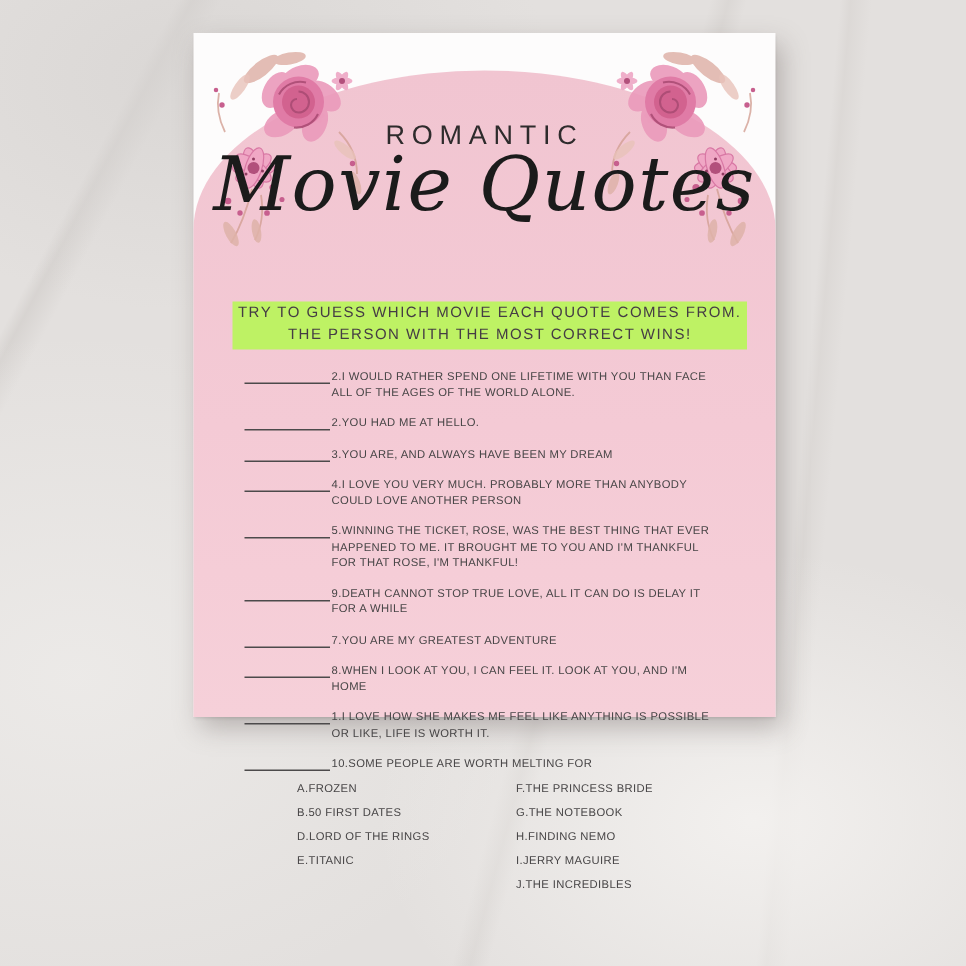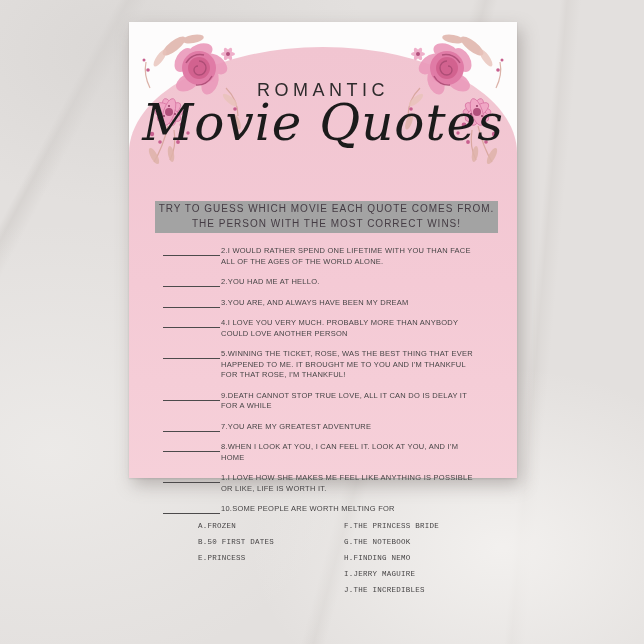--- a/index.html
+++ b/index.html
@@ -32,39 +32,39 @@
     position:absolute;top:58px;left:0;width:100%;text-align:center;
     font-size:18px;letter-spacing:4.5px;color:#2e2b2c;font-weight:400;
   }
   .title{
     position:absolute;top:72px;left:0;width:100%;text-align:center;
     font-family:"DejaVu Serif",serif;font-style:italic;font-weight:400;
     font-size:50px;color:#1b1b1b;letter-spacing:1px;
   }
   .banner{
     position:absolute;left:26px;top:179px;width:343px;
-    background:#a3a3a3;
+    background:#bef264;
     color:#453c44;font-size:10px;line-height:14.5px;letter-spacing:1px;
     text-align:center;white-space:pre-line;padding:1px 0 2px 0;
     font-weight:400;
   }
   .quotes{
     position:absolute;left:34px;top:224px;width:316px;
     color:#474546;font-size:7.5px;line-height:10.5px;letter-spacing:.25px;
   }
   .quote-row{display:flex;align-items:flex-start;margin-bottom:10px;}
   .quote-row:last-child{margin-bottom:16px;}
   .blank{
     width:57px;height:9px;flex:0 0 57px;
     border-bottom:1px solid #4c4a4b;margin-right:1px;
   }
   .quote-text{white-space:pre-line;}
   .answers{
     position:absolute;left:69px;top:496px;display:flex;
-    color:#474546;font-size:7.5px;letter-spacing:.25px;font-family:Liberation Mono, monospace;
+    color:#474546;font-size:7.5px;letter-spacing:.25px;
   }
   .answers ul{list-style:none;margin:0;padding:0;}
   .answers li{line-height:16px;}
   .answers .col1{width:146px;}
 </style>
 </head>
 <body>
 
 <div class="card">
 
@@ -280,21 +280,22 @@
     <div class="quote-row">
       <span class="blank"></span>
       <span class="quote-text">10.SOME PEOPLE ARE WORTH MELTING FOR</span>
     </div>
   </div>
 
   <div class="answers">
     <ul class="col1">
       <li>A.FROZEN</li>
       <li>B.50 FIRST DATES</li>
-      <li>E.PRINCESS</li>
+      <li>D.LORD OF THE RINGS</li>
+      <li>E.TITANIC</li>
     </ul>
     <ul class="col2">
       <li>F.THE PRINCESS BRIDE</li>
       <li>G.THE NOTEBOOK</li>
       <li>H.FINDING NEMO</li>
       <li>I.JERRY MAGUIRE</li>
       <li>J.THE INCREDIBLES</li>
     </ul>
   </div>
 

